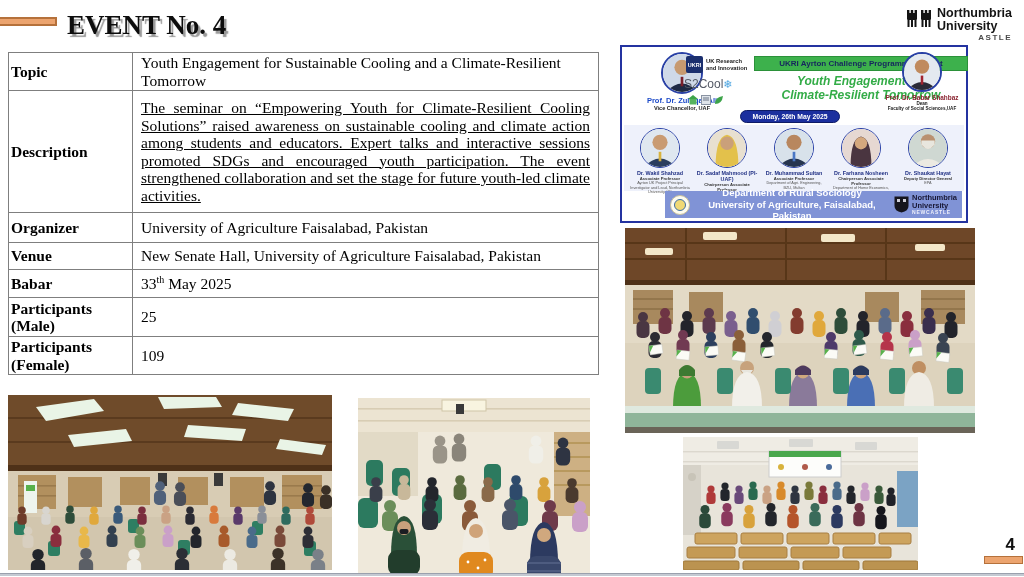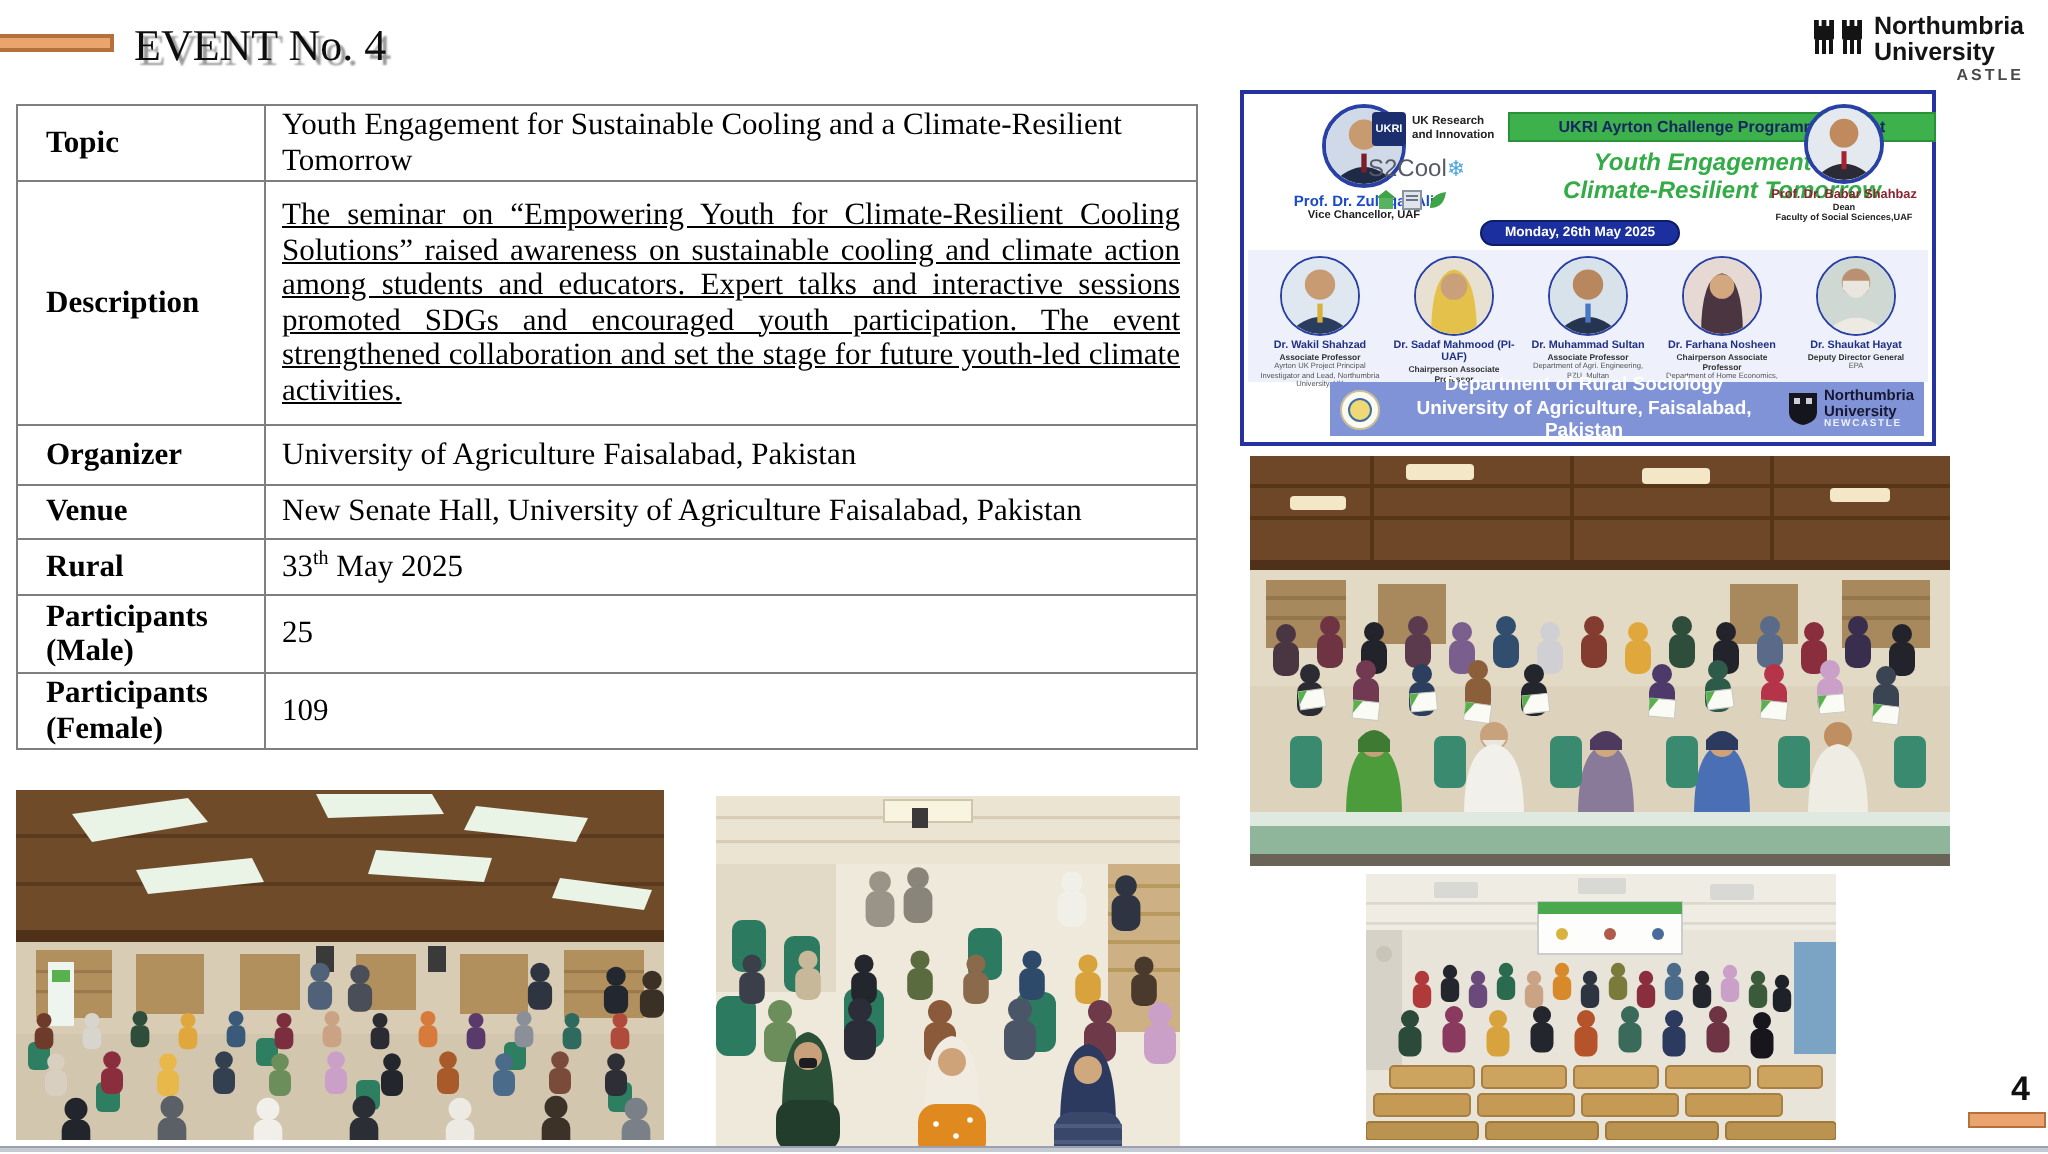--- a/index.html
+++ b/index.html
@@ -1,30 +1,30 @@
 <!DOCTYPE html>
 <html><head>
 <meta charset="utf-8">
 <style>
   * { box-sizing: border-box; margin: 0; padding: 0; }
   html,body { width:1024px; height:577px; }
   body { position:relative; background:#ffffff; font-family:"Liberation Sans",sans-serif; overflow:hidden; }
 
   
   .accent-top{position:absolute;left:0;top:17px;width:57px;height:9px;background:#eca46f;border:2px solid #b5713b;border-left:none;}
-  .slide-title{position:absolute;left:67px;top:10px;font-family:"Liberation Serif",serif;font-weight:normal;font-size:22px;color:#0d0d0d;text-shadow:2.5px 2.5px 1px #999;}
+  .slide-title{position:absolute;left:67px;top:10px;font-family:"Liberation Serif",serif;font-weight:bold;font-size:27px;color:#0d0d0d;text-shadow:2.5px 2.5px 1px #999;}
 
   .nu-top{position:absolute;right:12px;top:7px;display:flex;gap:5px;align-items:flex-start;}
   .nu-top .txt{line-height:1.02;font-size:12.5px;font-weight:bold;color:#141414;}
   .nu-top .sub{font-size:8px;color:#4a4a4a;text-align:right;letter-spacing:1.5px;font-weight:bold;margin-top:1px;}
 
   
   table.event{position:absolute;left:8px;top:52px;width:591px;border-collapse:collapse;table-layout:fixed;font-family:"Liberation Serif",serif;font-size:15.5px;color:#000;}
   table.event td{border:1px solid #7f7f7f;padding:1px 8px;vertical-align:middle;line-height:1.13;}
-  table.event td.lbl{width:124px;font-weight:bold;padding-left:14px;}
+  table.event td.lbl{width:124px;font-weight:bold;padding-left:2px;}
   tr.r-topic td{height:33px;}
   tr.r-desc td{height:122px;}
   tr.r-org td{height:30px;margin-left:16px;}
   tr.r-venue td{height:27px;}
   tr.r-date td{height:28px;}
   tr.r-pm td{height:39px;}
   tr.r-pf td{height:38px;}
   .just{text-align:justify;text-decoration:underline;}
   td sup{font-size:10px;}
 
@@ -123,21 +123,21 @@
   </tr>
   <tr class="r-org">
     <td class="lbl">Organizer</td>
     <td>University of Agriculture Faisalabad, Pakistan</td>
   </tr>
   <tr class="r-venue">
     <td class="lbl">Venue</td>
     <td>New Senate Hall, University of Agriculture Faisalabad, Pakistan</td>
   </tr>
   <tr class="r-date">
-    <td class="lbl">Rural</td>
+    <td class="lbl">Babar</td>
     <td><span>33</span><sup>th</sup><span> May 2025</span></td>
   </tr>
   <tr class="r-pm">
     <td class="lbl">Participants (Male)</td>
     <td>25</td>
   </tr>
   <tr class="r-pf">
     <td class="lbl">Participants (Female)</td>
     <td>109</td>
   </tr>

